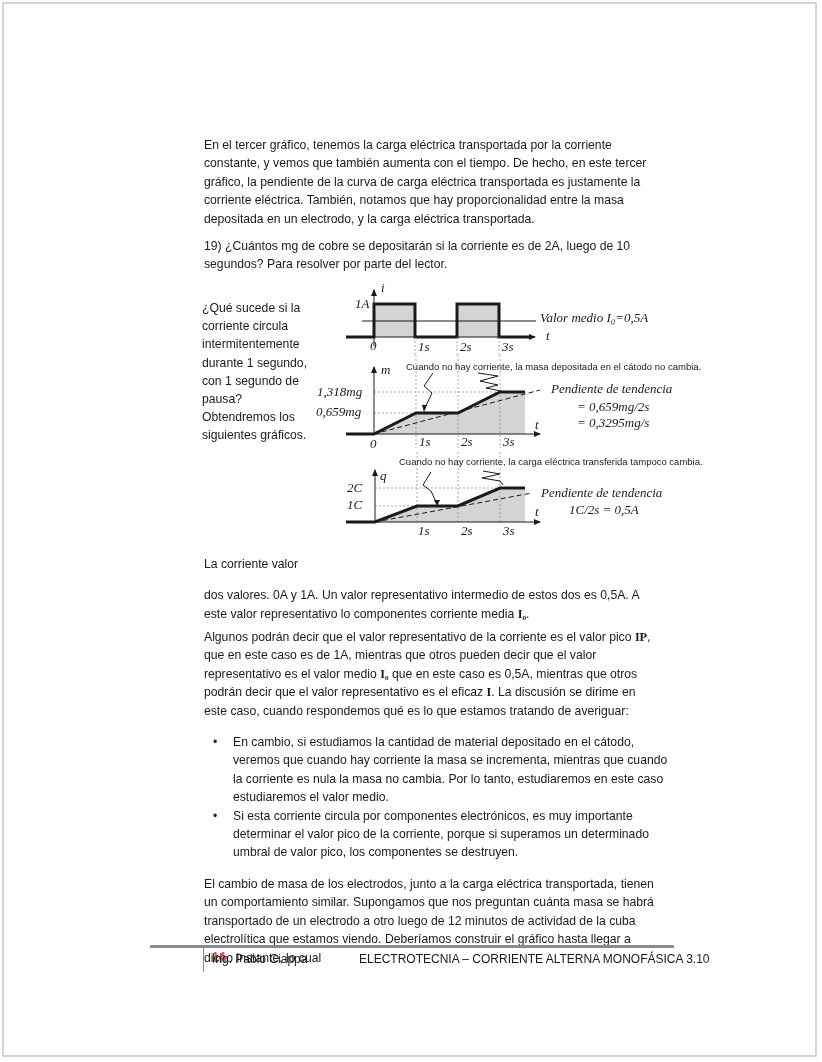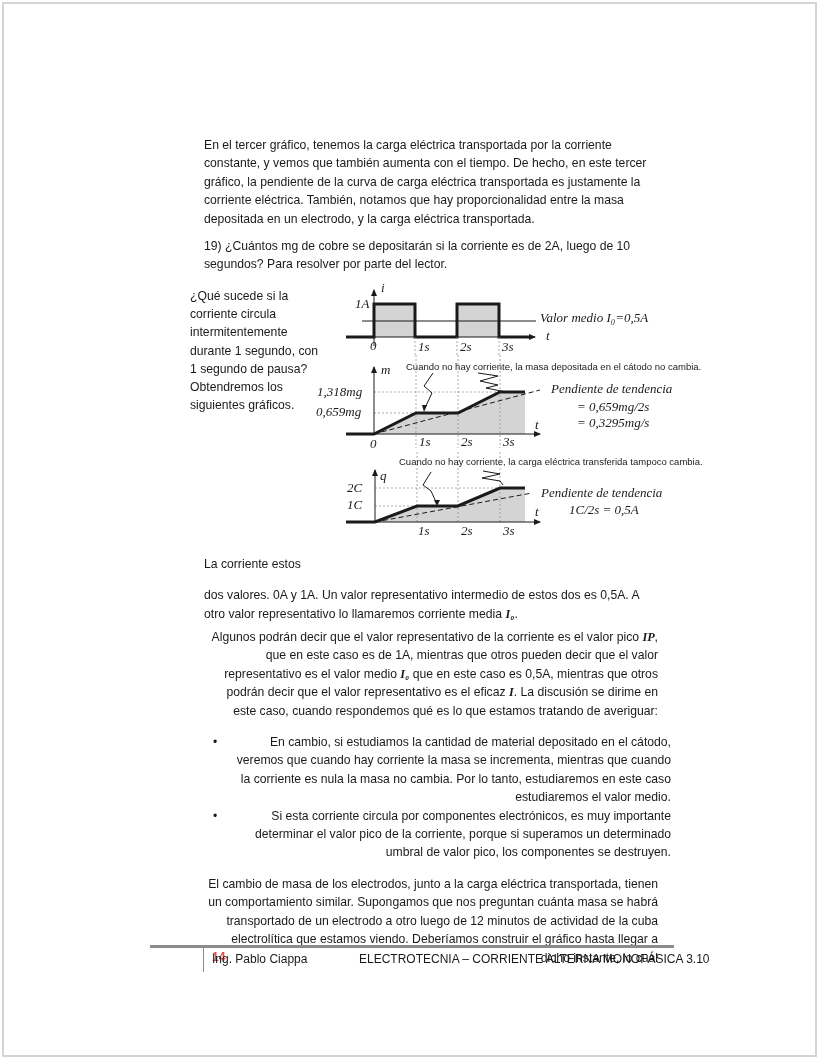--- a/index.html
+++ b/index.html
@@ -7,21 +7,21 @@
   .page {
     position: absolute; left: 2px; top: 2px; width: 815px; height: 1055px;
     border: 2px solid #d4d4d4; box-sizing: border-box; background: #fff;
   }
   .txt {
     position: absolute; left: 191px; width: 480px;
     font-family: "Liberation Sans", "DejaVu Sans", sans-serif;
     font-size: 12.2px; line-height: 18.4px; color: #1a1a1a;
   }
   .txt p { margin: 13px; }
-  .ser { font-family: "Liberation Serif", "DejaVu Serif", serif; font-style: italic; font-weight: bold; }
+  .ser { font-family: "Liberation Serif", "DejaVu Serif", serif; font-weight: bold; }
   ul.bul { margin: 0; padding: 0; list-style: none; }
   ul.bul li { position: relative; padding-left: 42px; }
   ul.bul li::before { content: "\2022"; position: absolute; left: 22px; top: 0; }
   .side { position: absolute; left: 190px; top: 287px; width: 130px;
     font-family: "Liberation Sans", "DejaVu Sans", sans-serif;
     font-size: 12.2px; line-height: 18.2px; color: #1a1a1a; }
   .footer-rule { position: absolute; left: 150px; top: 945px; width: 524px; height: 3px; background: #8c8c8c; }
   .pg-num { position: absolute; left: 176px; top: 950px; font-family: "Liberation Sans", sans-serif;
     font-size: 12px; font-weight: bold; color: #ef4444; margin-left: 36px; }
   .pg-sep { position: absolute; left: 203px; top: 948px; width: 1px; height: 24px; background: #8c8c8c; }
@@ -37,21 +37,21 @@
 
 <div class="txt" style="top:123px;">
   <p>En el tercer gráfico, tenemos la carga eléctrica transportada por la corriente constante, y vemos que también aumenta con el tiempo. De hecho, en este tercer gráfico, la pendiente de la curva de carga eléctrica transportada es justamente la corriente eléctrica. También, notamos que hay proporcionalidad entre la masa depositada en un electrodo, y la carga eléctrica transportada.</p>
 </div>
 
 <div class="txt" style="top:224px;">
   <p> 19) ¿Cuántos mg de cobre se depositarán si la corriente es de 2A, luego de 10 segundos? Para resolver por parte del lector.</p>
 </div>
 
 <div class="side">
-  <p style="margin:0">¿Qué sucede si la corriente circula intermitentemente durante 1 segundo, con 1 segundo de pausa? Obtendremos los siguientes gráficos.</p>
+  <p style="margin:12px">¿Qué sucede si la corriente circula intermitentemente durante 1 segundo, con 1 segundo de pausa? Obtendremos los siguientes gráficos.</p>
 </div>
 
 <svg style="position:absolute;left:0;top:0" width="822" height="560" viewBox="0 0 822 560">
   <defs>
     <marker id="arr" markerWidth="8" markerHeight="8" refX="6" refY="4" orient="auto">
       <path d="M0,1 L7,4 L0,7 z" fill="#1a1a1a"></path>
     </marker>
   </defs>
 
   <g>
@@ -123,25 +123,25 @@
     <text class="it" x="535" y="516" font-size="13">t</text>
     <text class="it" x="418" y="535" font-size="13">1s</text>
     <text class="it" x="461" y="535" font-size="13">2s</text>
     <text class="it" x="503" y="535" font-size="13">3s</text>
     <text class="it" x="541" y="497" font-size="13">Pendiente de tendencia</text>
     <text class="it" x="569" y="514" font-size="13">1C/2s = 0,5A</text>
   </g>
 </svg>
 
 <div class="txt" style="top:542px;">
-  <p>La corriente estos</p>
-  <p><span>dos valores. 0A y 1A. Un valor representativo intermedio de estos dos es 0,5A. A otro valor representativo lo llamaremos corriente media </span><span class="ser">I₀</span><span>.</span></p>
+  <p>La corriente valor</p>
+  <p><span>dos valores. 0A y 1A. Un valor representativo intermedio de estos dos es 0,5A. A este valor representativo lo componentes corriente media </span><span class="ser">I₀</span><span>.</span></p>
 </div>
 
-<div class="txt" style="top:615px;text-align:right;">
+<div class="txt" style="top:615px;">
   <p><span>Algunos podrán decir que el valor representativo de la corriente es el valor pico </span><span class="ser">IP</span><span>, que en este caso es de 1A, mientras que otros pueden decir que el valor representativo es el valor medio </span><span class="ser">I₀</span><span> que en este caso es 0,5A, mientras que otros podrán decir que el valor representativo es el eficaz </span><span class="ser">I</span><span>. La discusión se dirime en este caso, cuando respondemos qué es lo que estamos tratando de averiguar:</span></p>
   <ul class="bul">
     <li>En cambio, si estudiamos la cantidad de material depositado en el cátodo, veremos que cuando hay corriente la masa se incrementa, mientras que cuando la corriente es nula la masa no cambia. Por lo tanto, estudiaremos en este caso estudiaremos el valor medio.</li>
     <li>Si esta corriente circula por componentes electrónicos, es muy importante determinar el valor pico de la corriente, porque si superamos un determinado umbral de valor pico, los componentes se destruyen.</li>
   </ul>
   <p>El cambio de masa de los electrodos, junto a la carga eléctrica transportada, tienen un comportamiento similar. Supongamos que nos preguntan cuánta masa se habrá transportado de un electrodo a otro luego de 12 minutos de actividad de la cuba electrolítica que estamos viendo. Deberíamos construir el gráfico hasta llegar a dicho instante, lo cual</p>
 </div>
 
 <div class="footer-rule"></div>
 <div class="pg-num">14</div>

